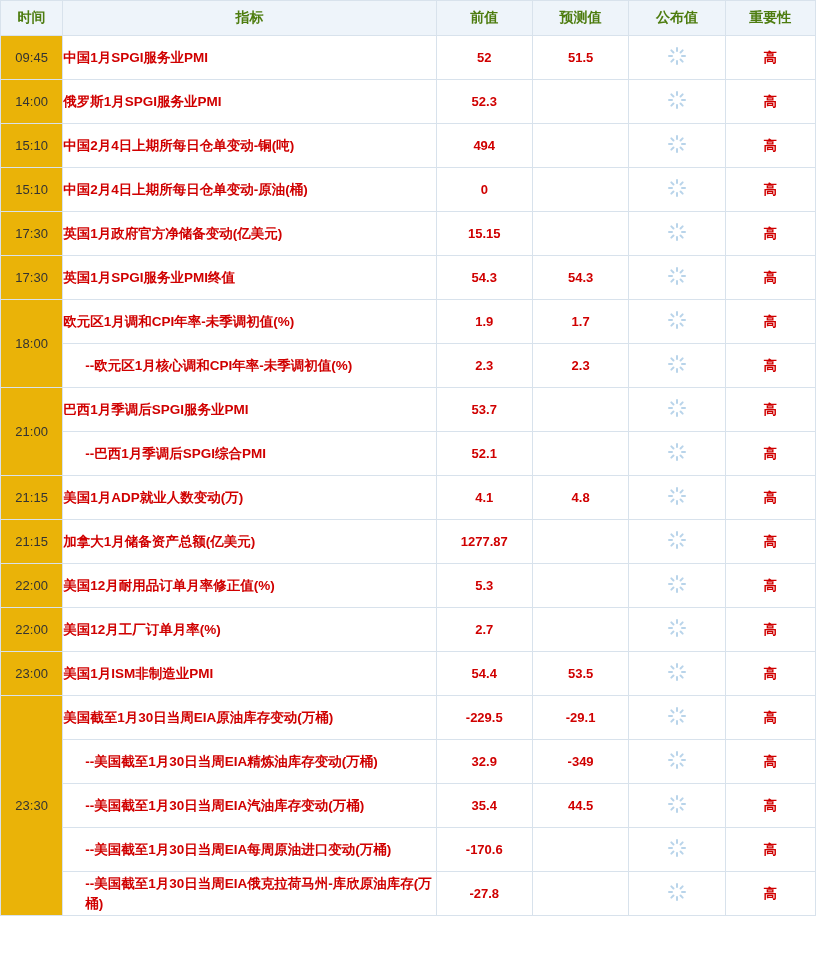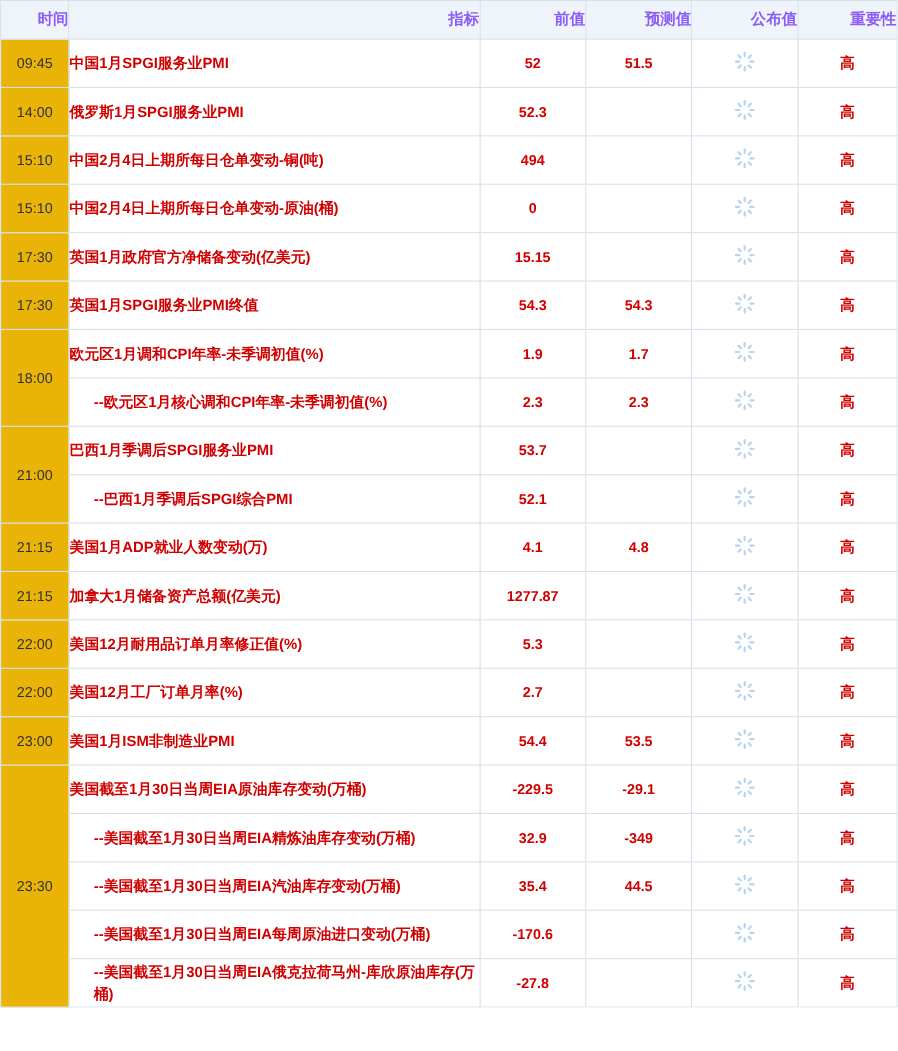--- a/index.html
+++ b/index.html
@@ -19,25 +19,25 @@
     width: 816px;
     table-layout: fixed;
   }
   table.cal th, table.cal td {
     border: 1px solid #d8e2ec;
     padding: 0;
     vertical-align: middle;
   }
   thead th {
     background: #eef4fa;
-    color: #8b5cf6;
+    color: #4d7c0f;
     font-weight: bold;
     font-size: 14px;
     height: 34px;
-    text-align: right;
+    text-align: center;
   }
   col.c-time   { width: 62px; }
   col.c-ind    { width: 372px; }
   col.c-prev   { width: 96px; }
   col.c-fore   { width: 96px; }
   col.c-pub    { width: 96px; }
   col.c-imp    { width: 90px; }
 
   td.time {
     text-align: center;

